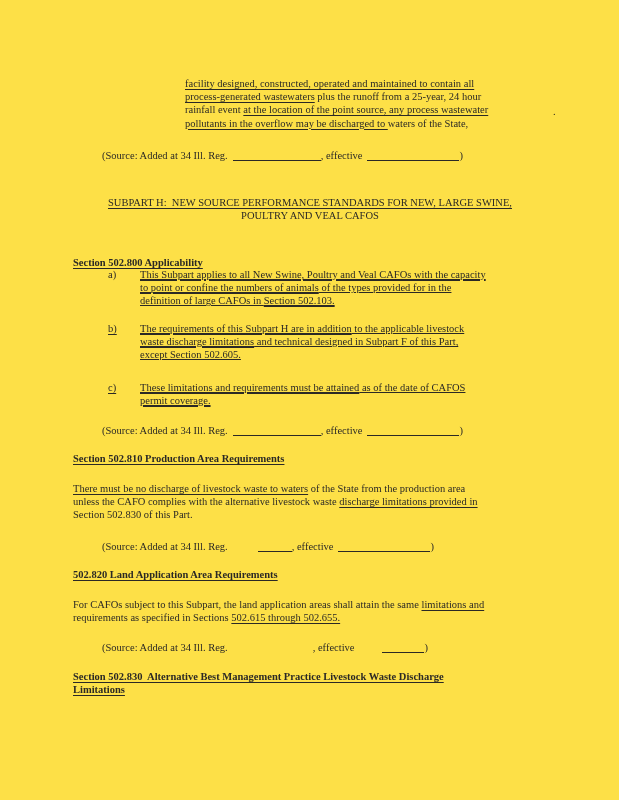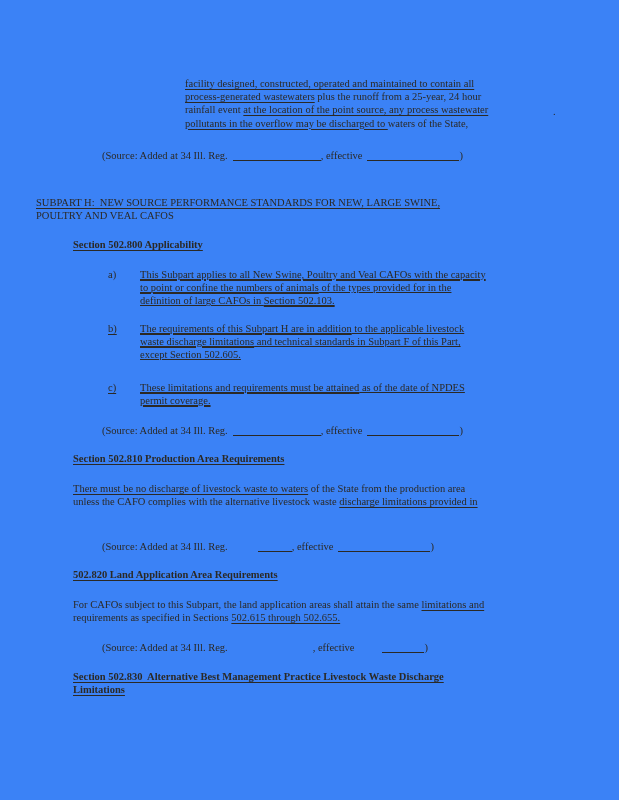--- a/index.html
+++ b/index.html
@@ -1,33 +1,33 @@
 <!DOCTYPE html>
 <html><head>
 <meta charset="utf-8">
 <style>
   html,body { margin:0; padding:0; background:#e8e8e8; }
   .page {
     position:relative;
     width:619px; height:800px;
     margin:0 auto;
-    background:#3b82f6;
+    background:#fde047;
     font-family:"Liberation Serif", serif;
     font-size:10.5px;
     line-height:13.2px;
     color:#2b2925;
     filter: blur(0.15px);
     overflow:hidden;
   }
   .block { position:absolute; }
   .line { white-space:nowrap; }
   .line span { white-space:pre; }
   .ul { text-decoration:underline; text-decoration-thickness:1px; text-underline-offset:2px; }
   .hd { font-weight:bold; text-decoration:underline; text-decoration-thickness:1px; text-underline-offset:2px; }
-  .center { text-align:left; }
+  .center { text-align:center; }
   .li { display:flex; }
   .li .lbl { flex:none; width:32px; }
   .li .txt { flex:1;text-decoration:underline; }
   .source span { white-space:pre;text-align:center; }
   .blank, .gap { display:inline-block; height:11px; vertical-align:text-bottom; }
   .blank { border-bottom:1px solid #2b2925; }
   .ml { margin-left:5px; }
   .w88 { width:88px; } .w92 { width:92px; }
   .w34 { width:34px; } .w42 { width:42px; }
   .gw30 { width:30px; } .gw85 { width:85px; } .gw28 { width:28px; }
@@ -49,61 +49,62 @@
 
   <div class="block source" style="left:102px; top:149px;">
     <span>(Source: Added at 34 Ill. Reg.</span><span class="blank w88 ml"></span><span>, effective</span><span class="blank w92 ml"></span><span>)</span>
   </div>
 
   <div class="block center" style="left:36px; top:196px; width:548px;">
     <div class="line" style="white-space:normal;"><span class="ul">SUBPART H:  NEW SOURCE PERFORMANCE STANDARDS FOR NEW, LARGE SWINE,</span></div>
     <div class="line" style="white-space:normal;"><span>POULTRY AND VEAL CAFOS</span></div>
   </div>
 
-  <div class="block" style="left:73px; top:238px;">
+  <div class="block" style="left:73px; top:256px;">
     <span class="hd">Section 502.800  Applicability</span>
   </div>
 
   <div class="block li" style="left:108px; top:268px; width:440px;">
     <div class="lbl"><span>a)</span></div>
     <div class="txt">
       <div class="line"><span></span><span class="ul">This Subpart applies to all New Swine, Poultry and Veal CAFOs with the capacity</span><span></span></div>
       <div class="line"><span></span><span class="ul">to point or confine the numbers of animals</span><span> of the types provided for in the</span></div>
       <div class="line"><span>definition of large CAFOs in </span><span class="ul">Section 502.103.</span><span></span></div>
     </div>
   </div>
 
   <div class="block li" style="left:108px; top:322px; width:440px;">
     <div class="lbl"><span class="ul">b)</span></div>
     <div class="txt">
       <div class="line"><span></span><span class="ul">The requirements of this Subpart H are in addition</span><span> to the applicable livestock</span></div>
-      <div class="line"><span></span><span class="ul">waste discharge limitations</span><span> and technical standards in Subpart F of this Part,</span></div>
+      <div class="line"><span></span><span class="ul">waste discharge limitations</span><span> and technical designed in Subpart F of this Part,</span></div>
       <div class="line"><span>except Section 502.605.</span><span class="ul"></span><span></span></div>
     </div>
   </div>
 
   <div class="block li" style="left:108px; top:381px; width:440px;">
     <div class="lbl"><span class="ul">c)</span></div>
     <div class="txt">
-      <div class="line"><span></span><span class="ul">These limitations and requirements must be attained</span><span> as of the date of NPDES</span></div>
+      <div class="line"><span></span><span class="ul">These limitations and requirements must be attained</span><span> as of the date of CAFOS</span></div>
       <div class="line"><span></span><span class="ul">permit coverage.</span><span></span></div>
     </div>
   </div>
 
   <div class="block source" style="left:102px; top:424px;">
     <span>(Source: Added at 34 Ill. Reg.</span><span class="blank w88 ml"></span><span>, effective</span><span class="blank w92 ml"></span><span>)</span>
   </div>
 
   <div class="block" style="left:73px; top:452px;">
     <span class="hd">Section 502.810  Production Area Requirements</span>
   </div>
 
   <div class="block" style="left:73px; top:482px; width:482px;">
     <div class="line"><span></span><span class="ul">There must be no discharge of livestock waste to waters</span><span> of the State from the production area</span></div>
     <div class="line"><span>unless the CAFO complies with the alternative livestock waste </span><span class="ul">discharge limitations provided in</span><span></span></div>
+    <div class="line"><span>Section 502.830 of this Part.</span><span class="ul"></span><span></span></div>
   </div>
 
   <div class="block source" style="left:102px; top:540px;">
     <span>(Source: Added at 34 Ill. Reg.</span><span class="gap gw30"></span><span class="blank w34"></span><span>, effective</span><span class="blank w92 ml"></span><span>)</span>
   </div>
 
   <div class="block" style="left:73px; top:568px;">
     <span class="hd">502.820  Land Application Area Requirements</span>
   </div>
 

